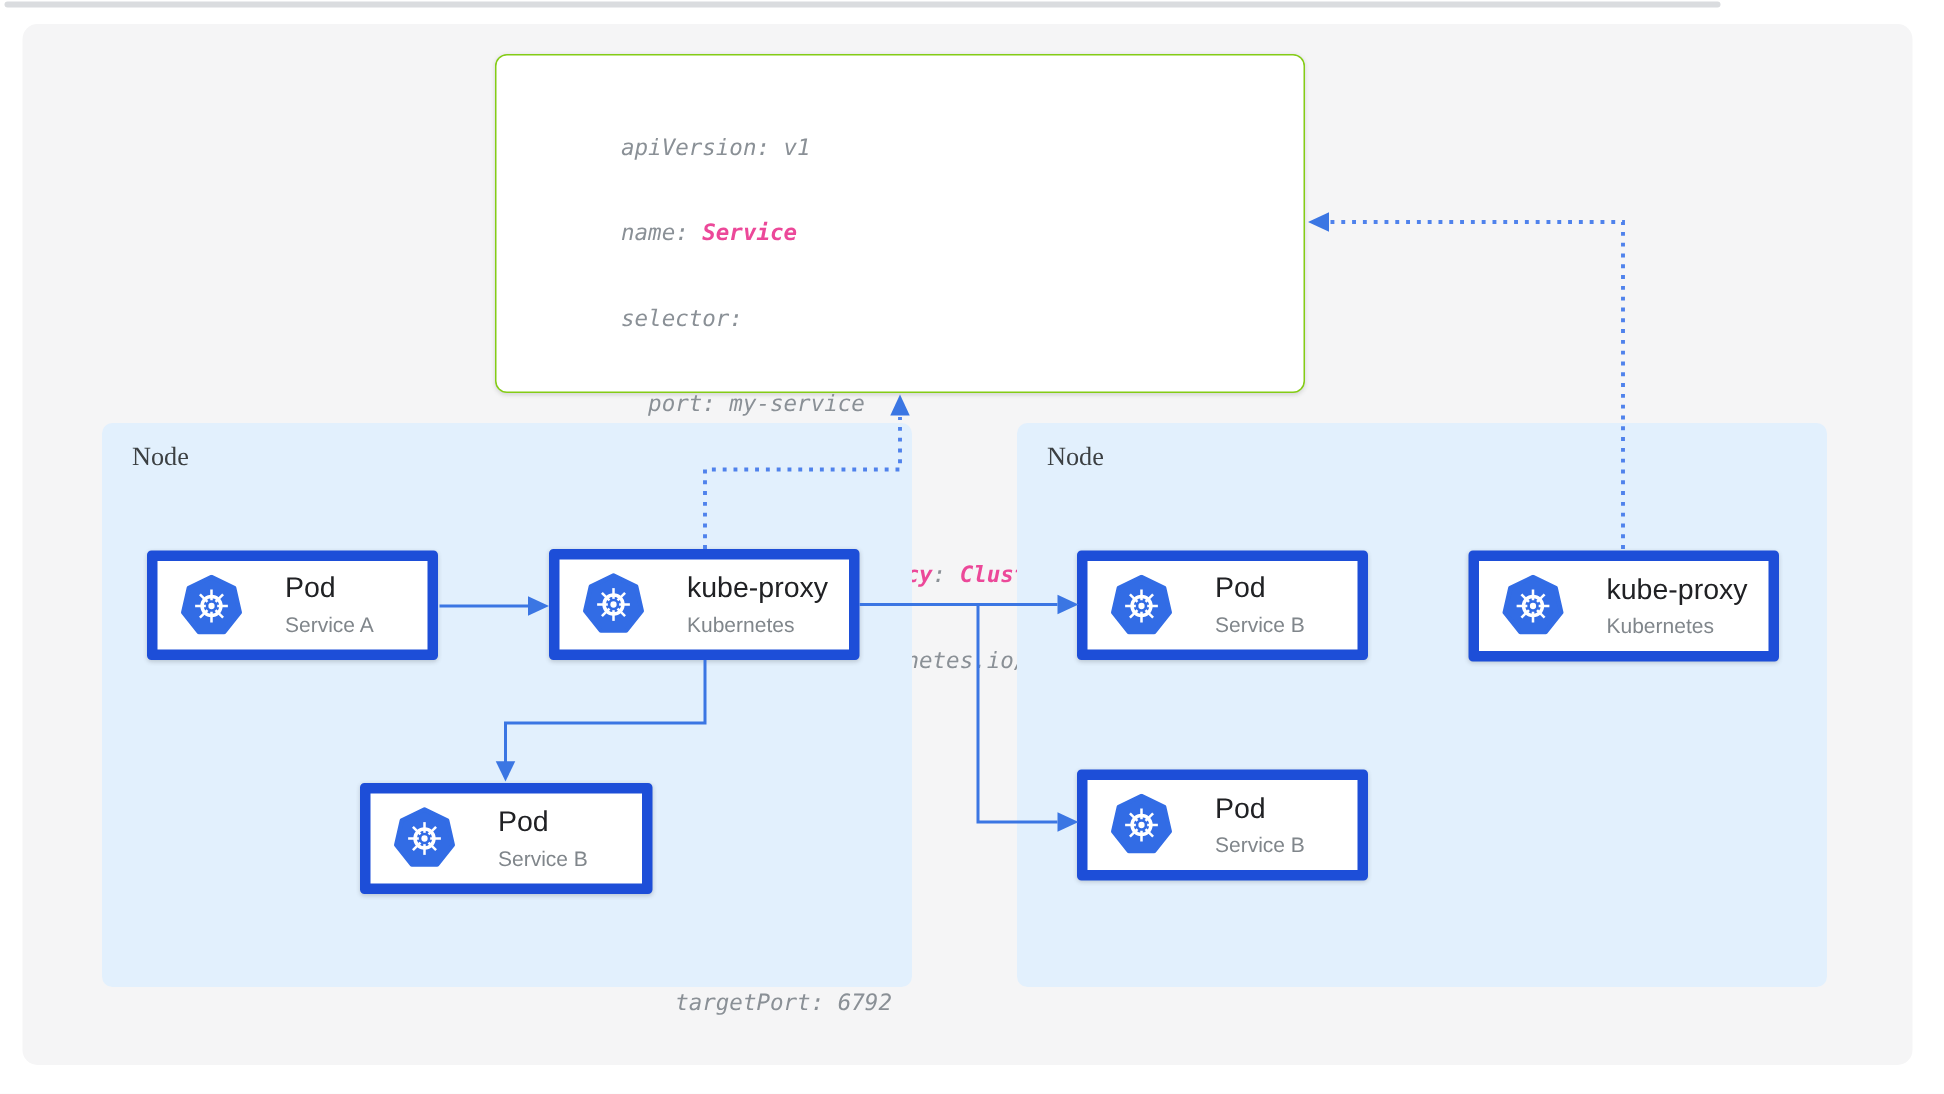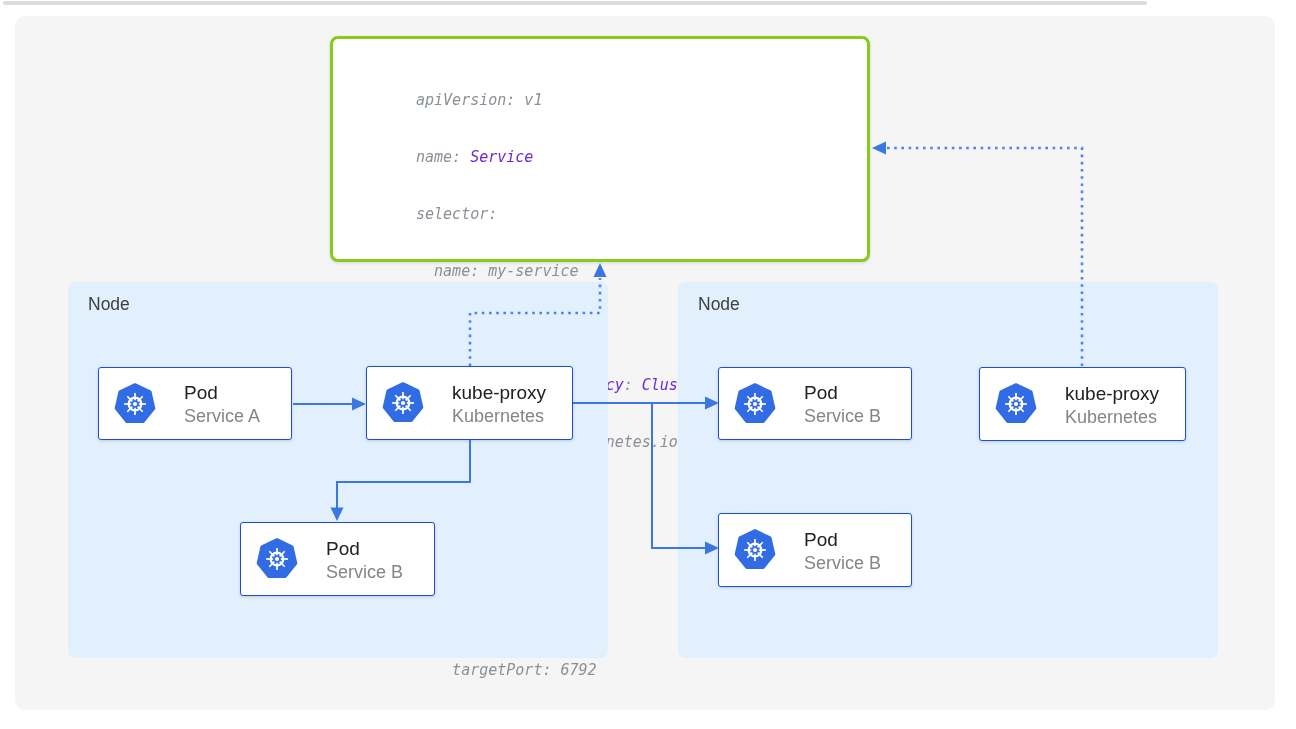--- a/index.html
+++ b/index.html
@@ -7,40 +7,40 @@
               font-family:"Liberation Sans", sans-serif; position:relative; }
 
   .topbar { position:absolute; left:3px; top:1px; width:1144px; height:4px;
             background:#dadcdf; border-radius:2px; }
 
   .canvas { position:absolute; left:15px; top:16px; width:1260px; height:694px;
             background:#f5f5f6; border-radius:10px; }
 
   
   .yaml-card { position:absolute; left:330px; top:36px; width:540px; height:226px;
-               background:#ffffff; border:3px solid #84cc16; border-radius:8px;
+               background:#ffffff; border:1px solid #84cc16; border-radius:8px;
                box-shadow:0 1px 3px rgba(60,64,67,.18);padding-left:17px; }
   .code { position:absolute; left:83px; top:14px;
           font-family:"DejaVu Sans Mono", monospace; font-style:italic;
           font-size:15px; line-height:19px; color:#8a9096; white-space:pre; }
-  .code .b { font-weight:normal; color:#6d28d9; }
+  .code .b { font-weight:bold; color:#ec4899; }
 
   
   .node { position:absolute; top:282px; width:540px; height:376px;
-          background:#e2f0fd; border-radius:7px; }
+          background:#e2f0fd; border-radius:7px;font-family:Liberation Serif, serif; }
   .node-label { position:absolute; left:20px; top:12px; font-size:17.5px; color:#3c4043; }
 
   
-  .kbox { position:absolute; background:#ffffff; border:1px solid #1d4ed8;
+  .kbox { position:absolute; background:#ffffff; border:7px solid #1d4ed8;
           border-radius:3px; box-shadow:0 1px 3px rgba(60,64,67,.22);
           display:flex; align-items:center; }
   .kbox .icon { width:42px; height:42px; margin-left:15px; flex:none; }
   .kbox .txt  { margin-left:28px; }
   .kbox .title { font-size:19px; line-height:25px; color:#202124; }
-  .kbox .sub   { font-size:18px; line-height:22px; color:#80868b; }
+  .kbox .sub   { font-size:14px; line-height:22px; color:#80868b; }
 
   .arrows { position:absolute; left:0; top:0; width:1296px; height:729px;
             pointer-events:none; }
   .hidden-defs { position:absolute; width:0; height:0; overflow:hidden; }
 </style>
 </head>
 <body>
 
 <svg class="hidden-defs" aria-hidden="true">
   <symbol id="k8s" viewBox="0 0 100 100">
@@ -64,21 +64,21 @@
 
 <div class="topbar"></div>
 
 <div class="canvas"></div>
 
 <div class="yaml-card">
   <div class="code">
     <div><span>apiVersion: v1</span></div>
     <div><span>name: </span><span class="b">Service</span></div>
     <div><span>selector:</span></div>
-    <div><span>  name: my-service</span></div>
+    <div><span>  port: my-service</span></div>
     <div><span>spec:</span></div>
     <div><span>  </span><span class="b">internalTrafficPolicy</span><span>: </span><span class="b">Cluster</span></div>
     <div><span>  selector: app.kubernetes.io/name: MyApp</span></div>
     <div><span>  ports:</span></div>
     <div><span>  - protocol: TCP</span></div>
     <div><span>    port: 80</span></div>
     <div><span>    targetPort: 6792</span></div>
   </div>
 </div>
 

